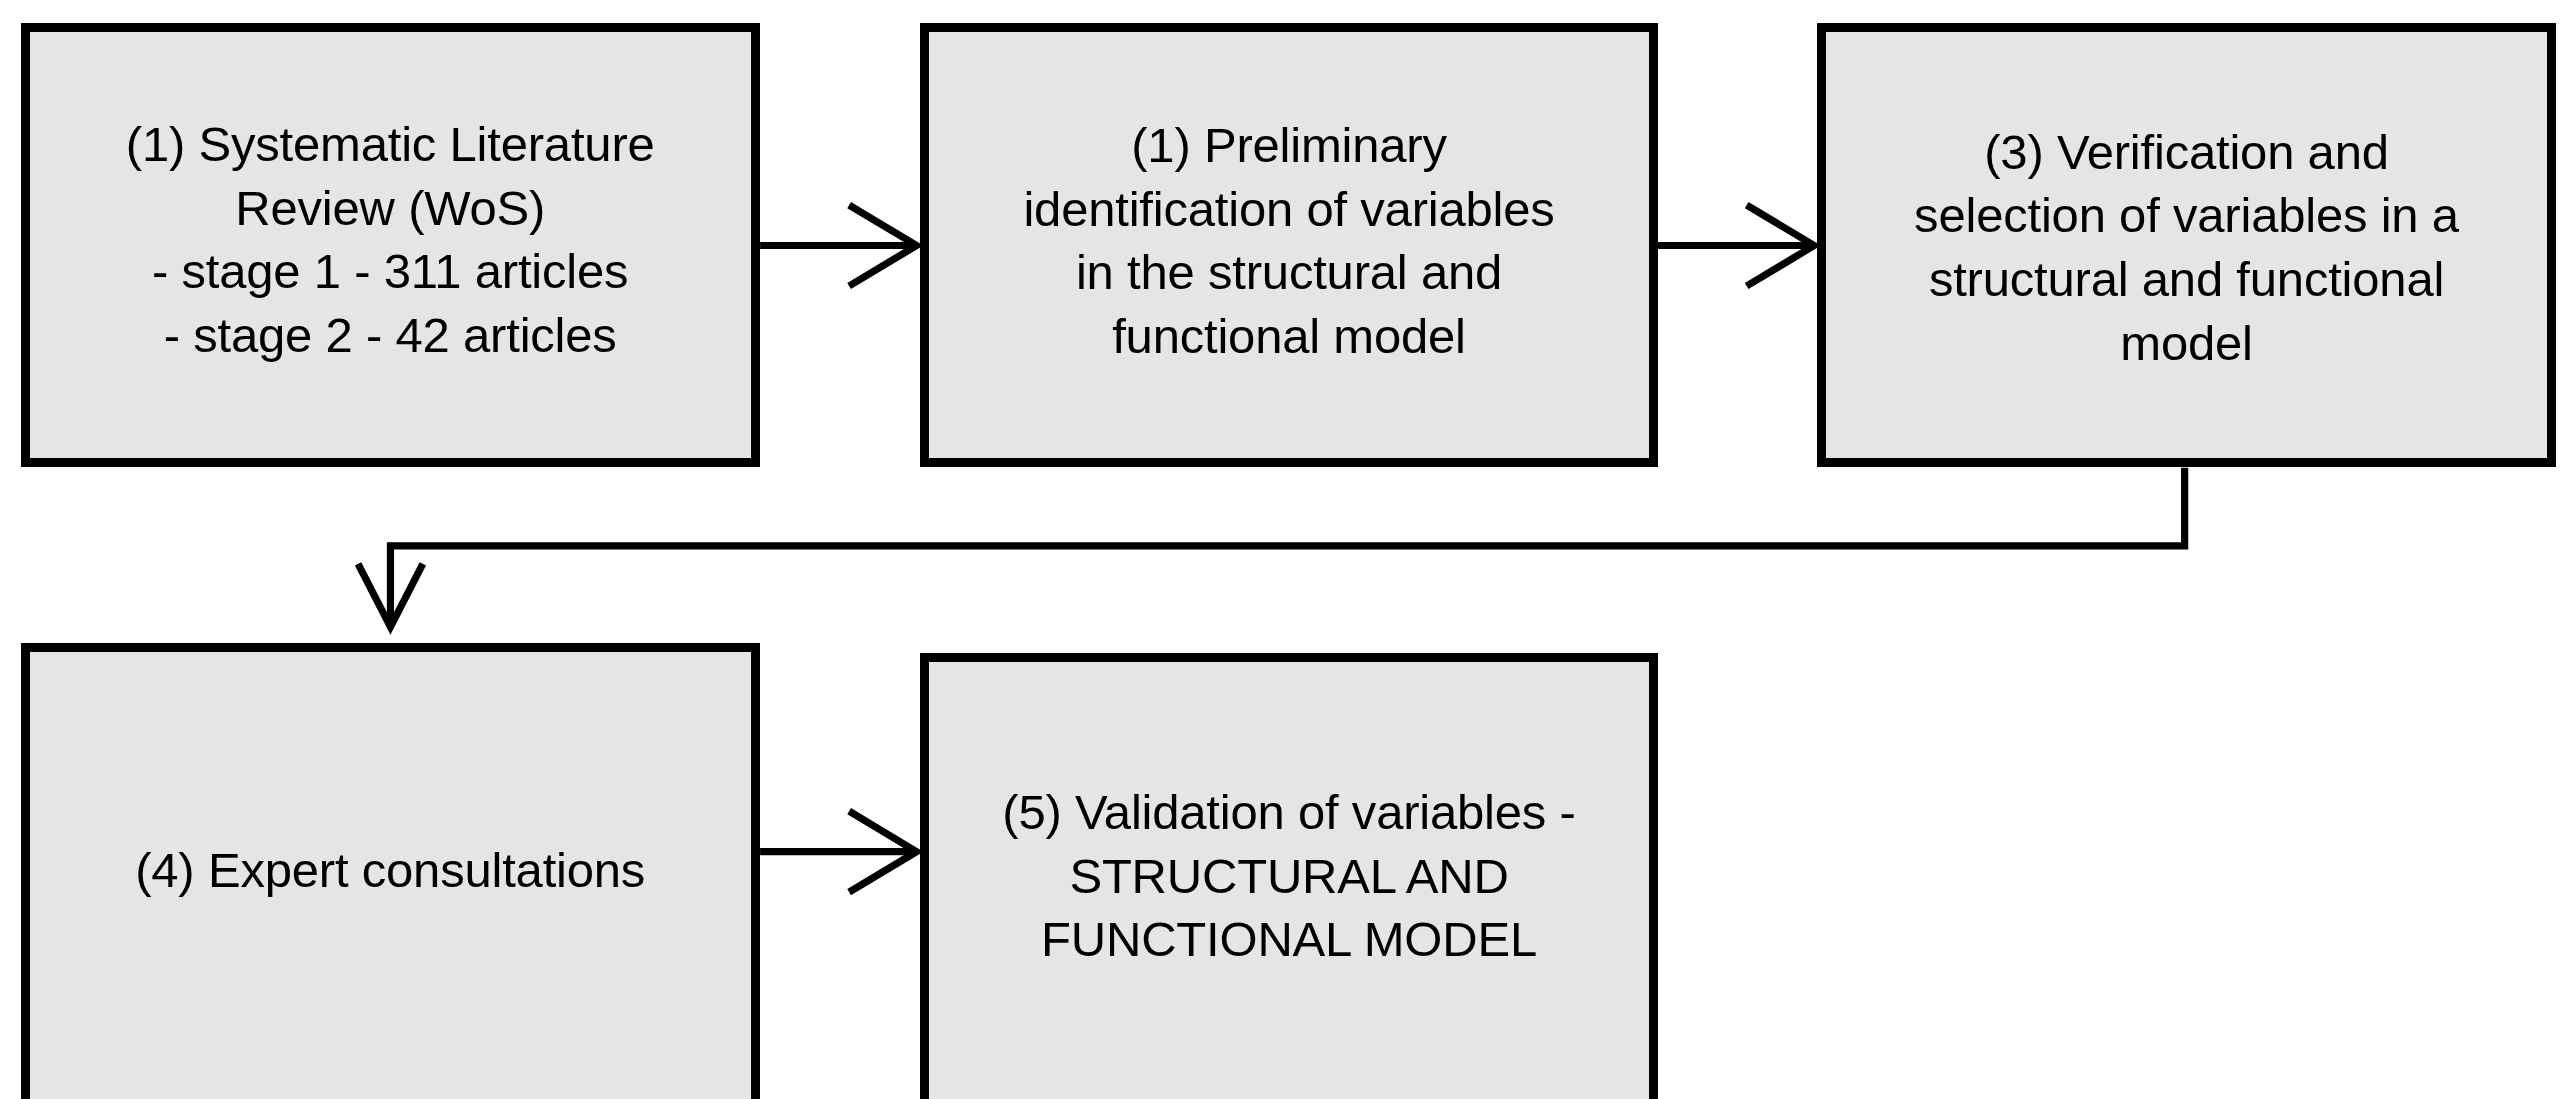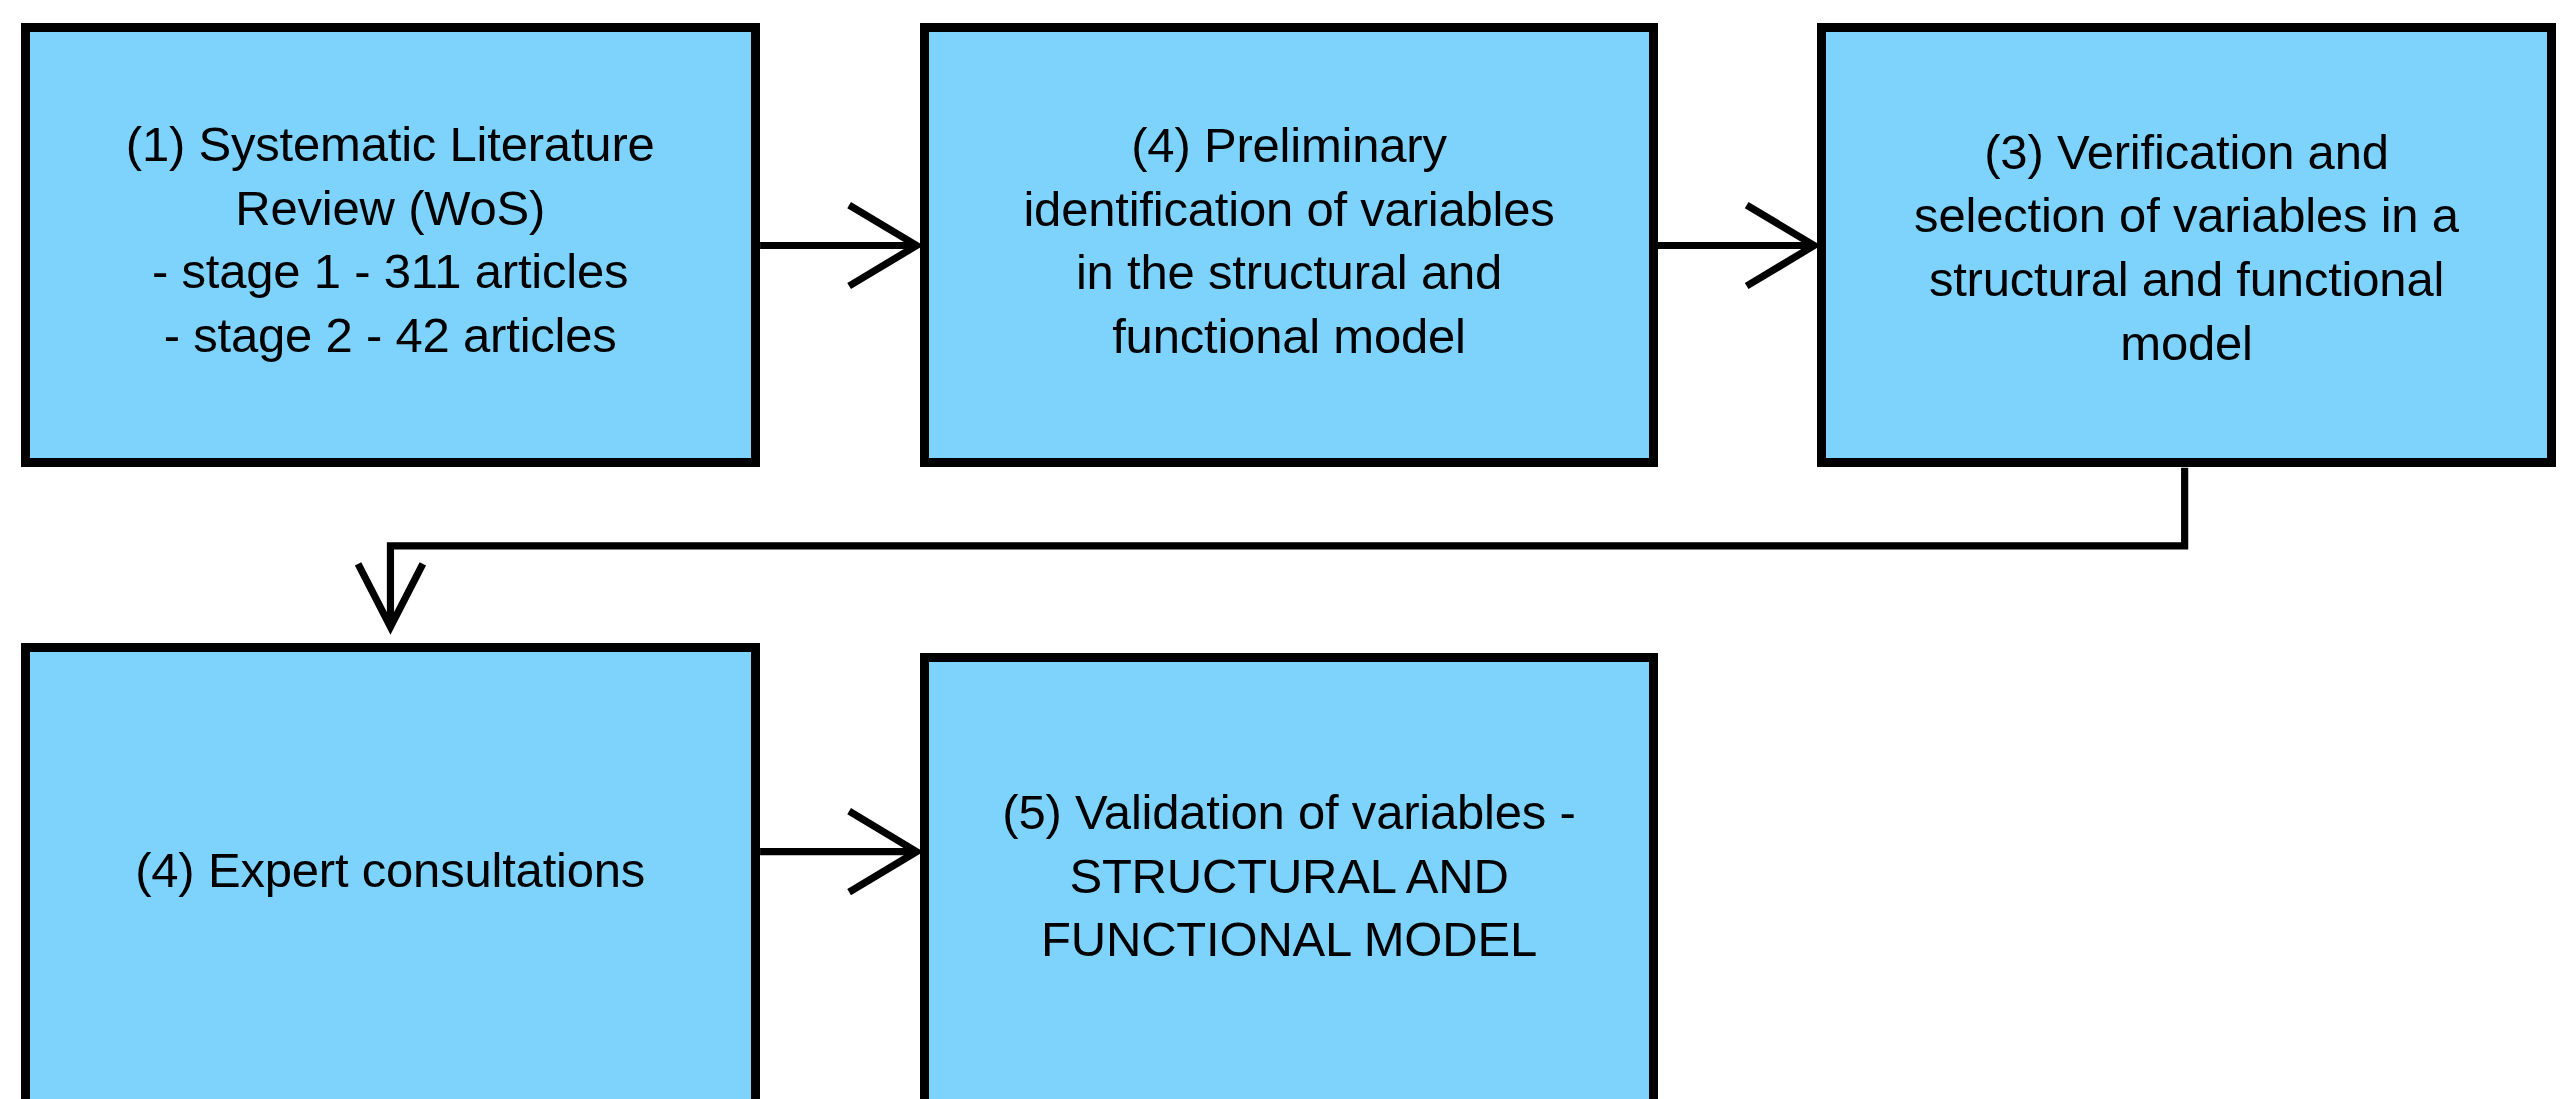--- a/index.html
+++ b/index.html
@@ -13,21 +13,21 @@
   #canvas {
     position: relative;
     width: 2576px;
     height: 1099px;
     background: #ffffff;
     overflow: hidden;
   }
   .node {
     position: absolute;
     box-sizing: border-box;
-    background: #7dd3fc;
+    background: #e5e5e5;
     border: 9px solid #000000;
     display: flex;
     align-items: center;
     justify-content: center;
     text-align: center;
   }
   .node-text {
     font-size: 49px;
     line-height: 1.30;
     color: #000000;
@@ -79,21 +79,21 @@
 <div id="canvas">
 
   <div class="node" id="node-1">
     <div class="node-text">(1) Systematic Literature
 Review (WoS)
 - stage 1 - 311 articles
 - stage 2 - 42 articles</div>
   </div>
 
   <div class="node" id="node-2">
-    <div class="node-text">(4) Preliminary
+    <div class="node-text">(1) Preliminary
 identification of variables
 in the structural and
 functional model</div>
   </div>
 
   <div class="node" id="node-3">
     <div class="node-text">(3) Verification and
 selection of variables in a
 structural and functional
 model</div>

